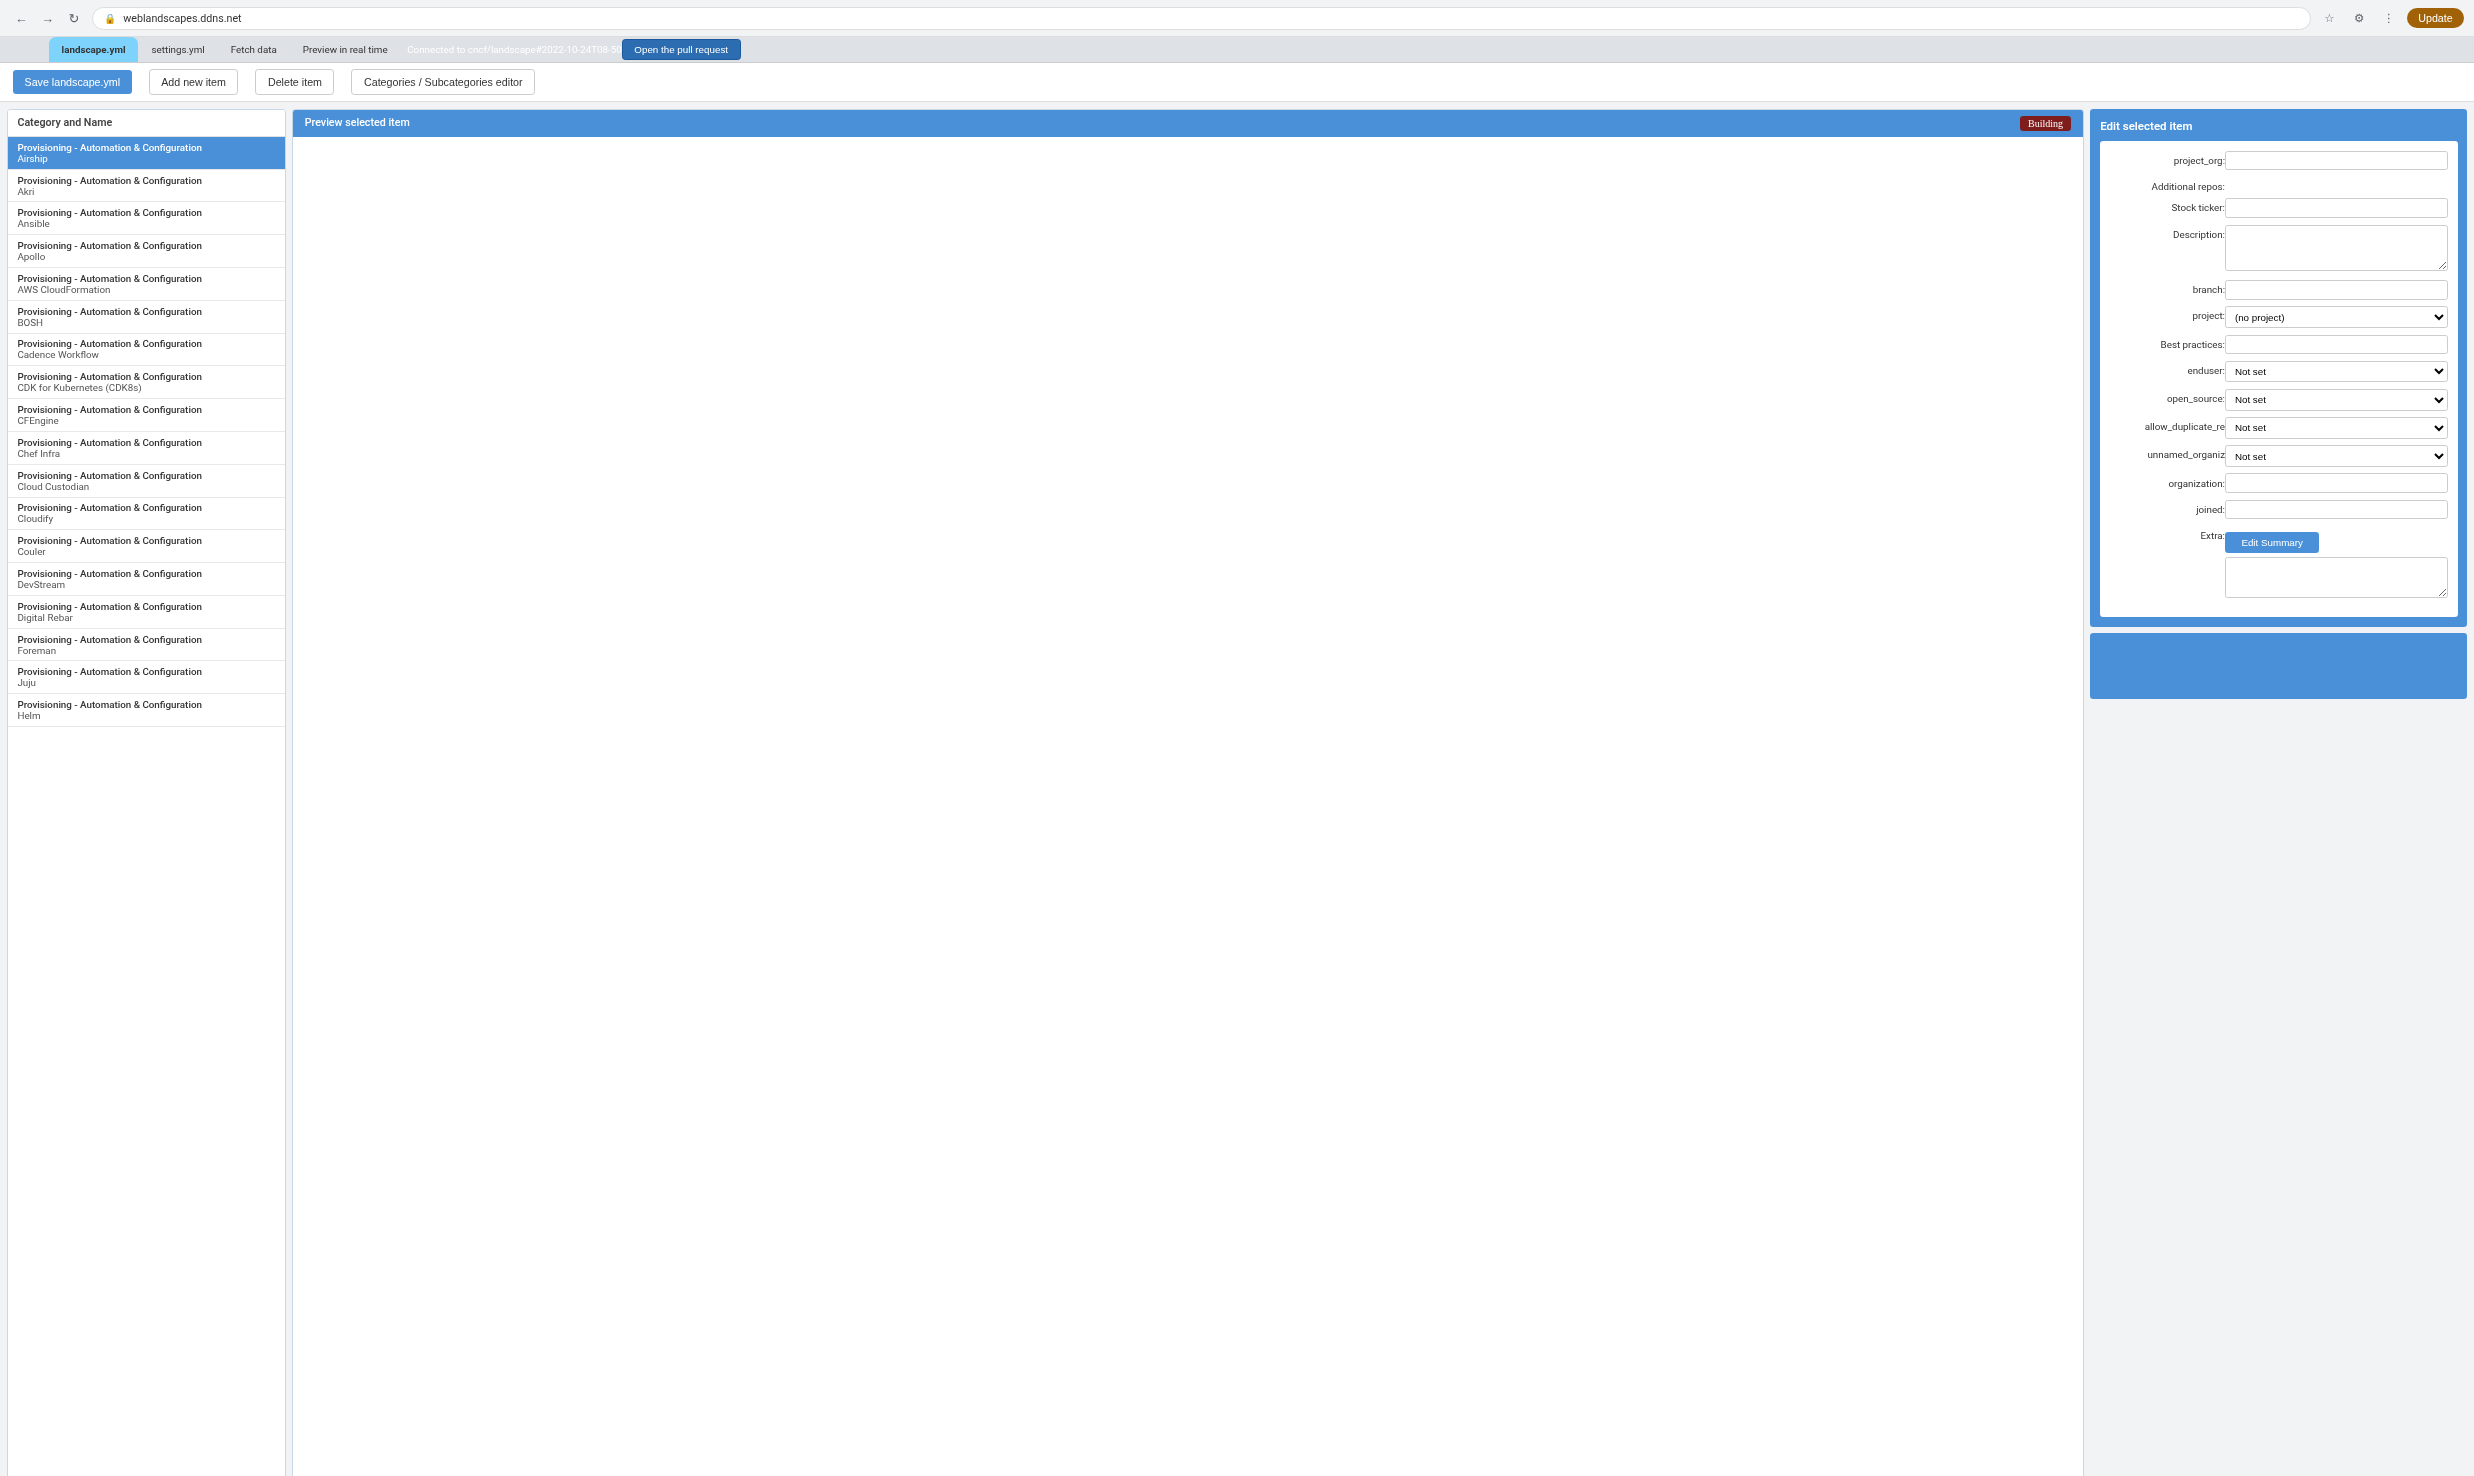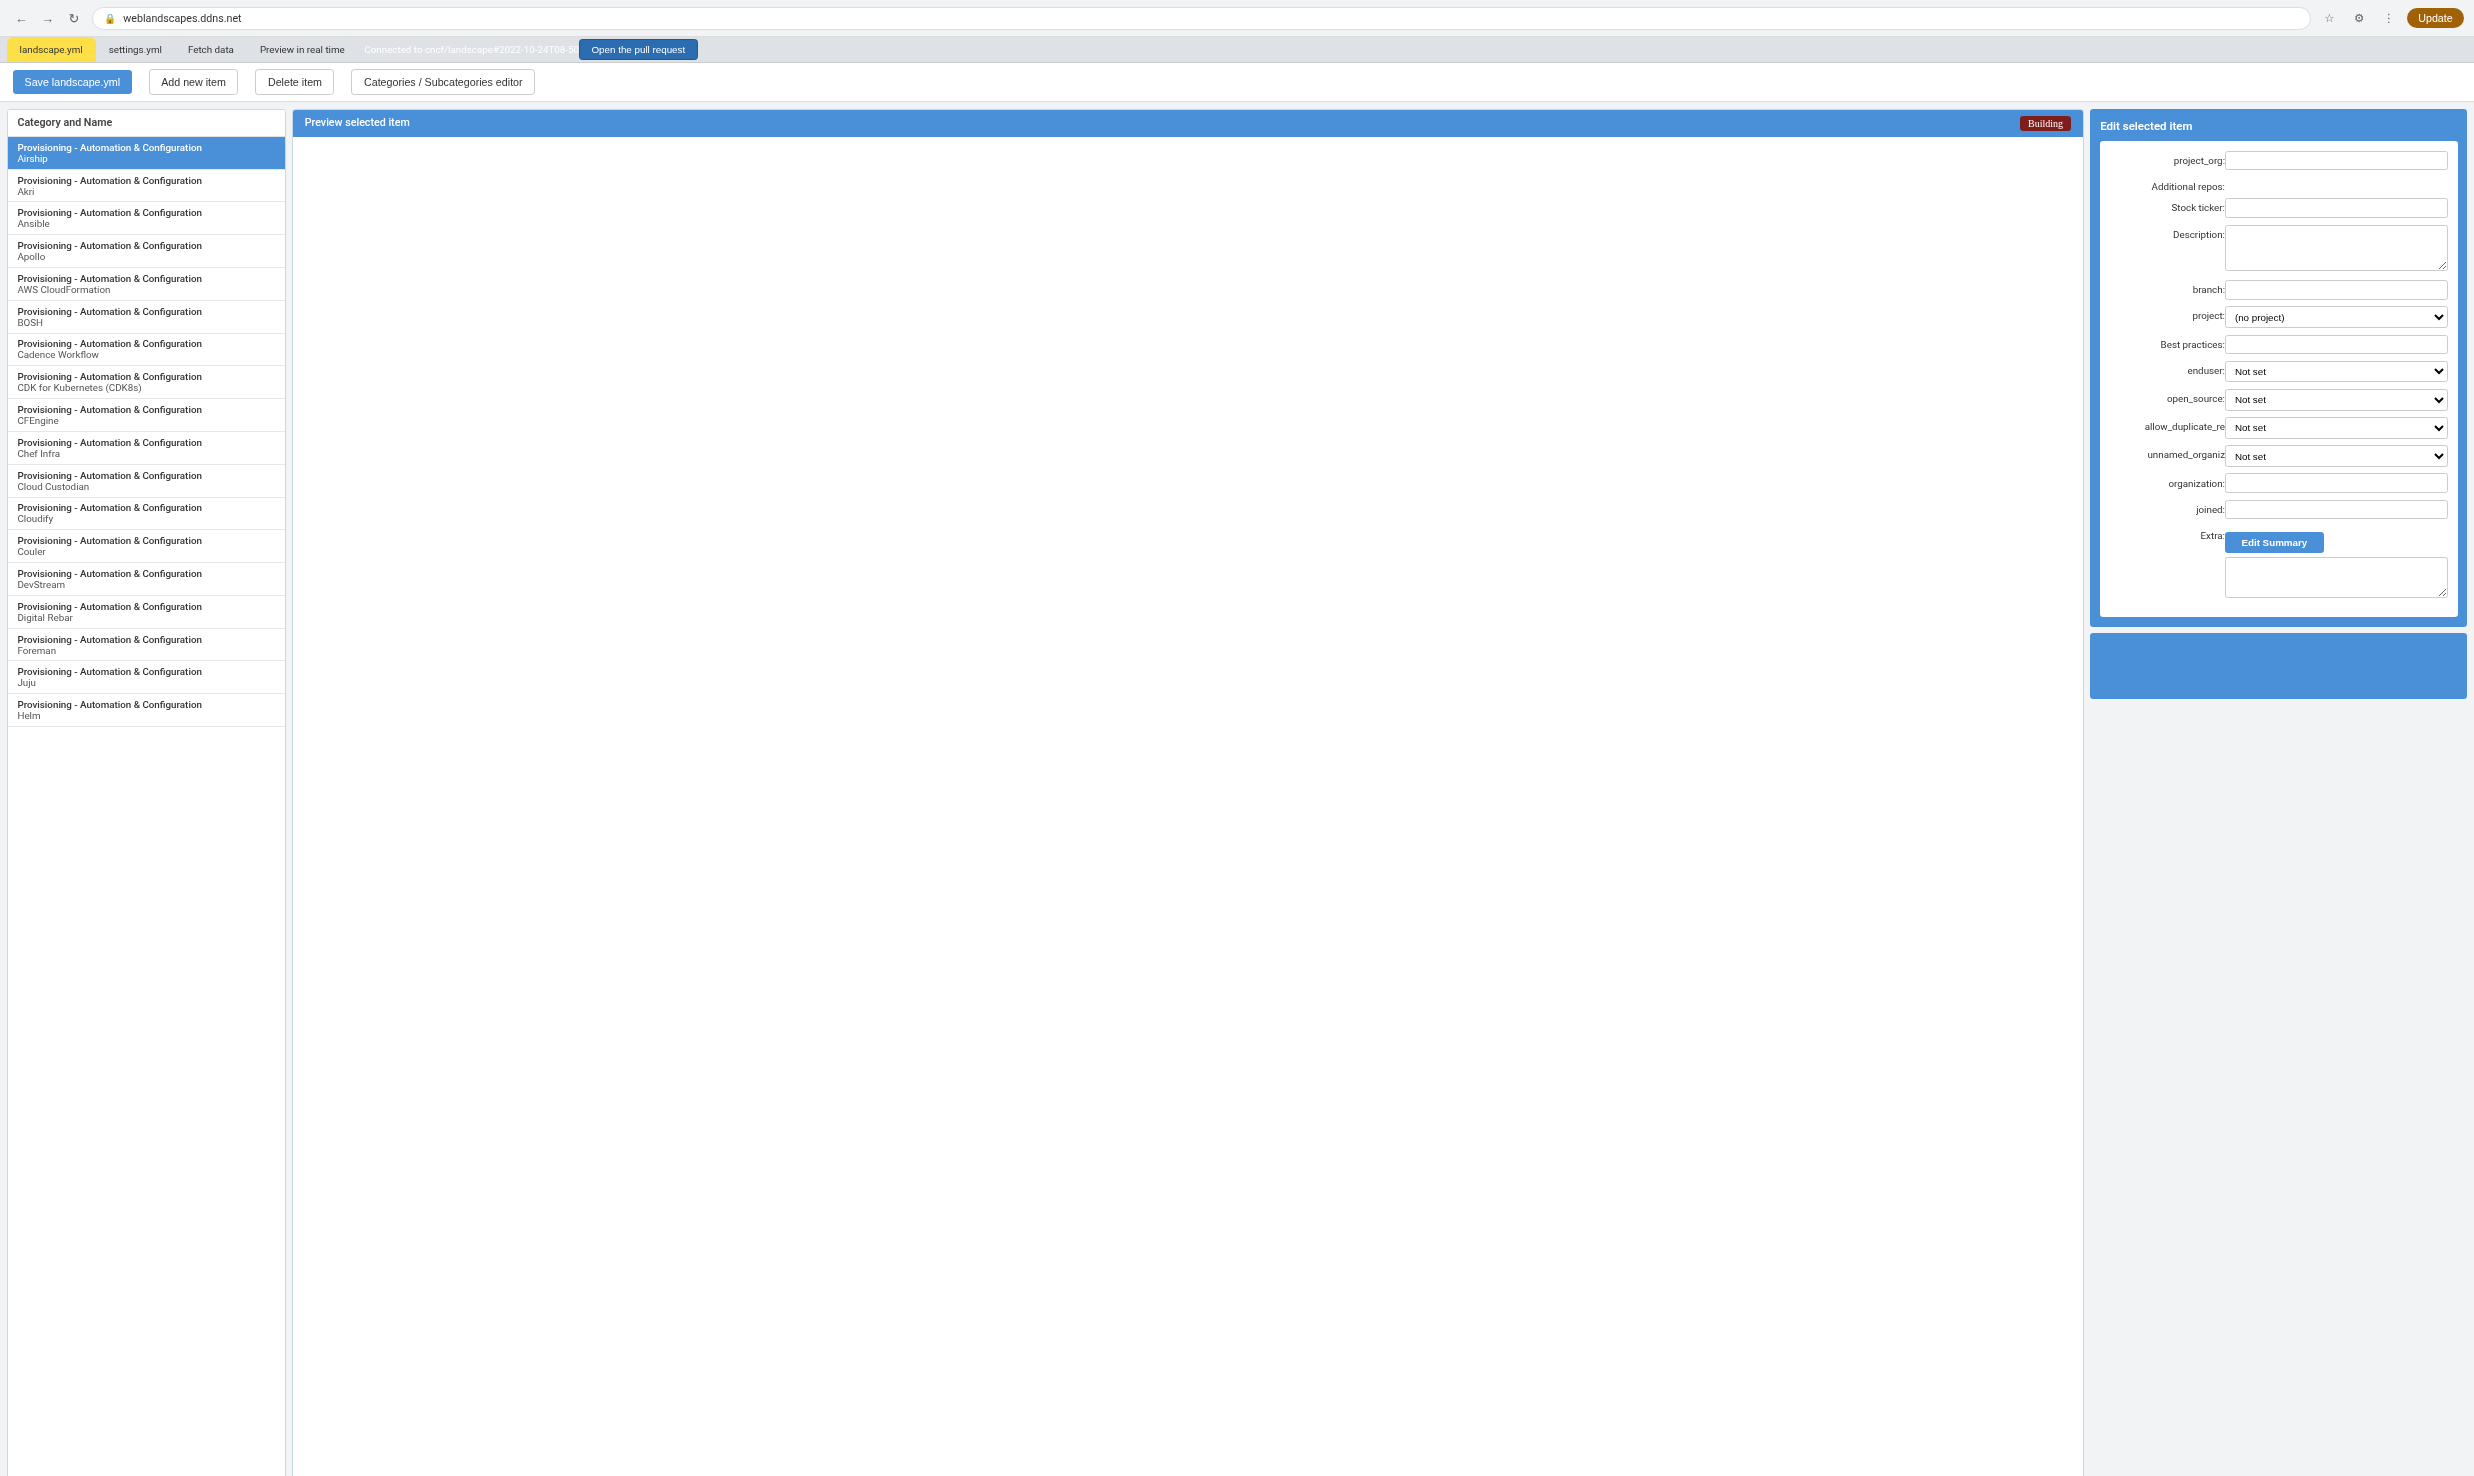--- a/index.html
+++ b/index.html
@@ -11,21 +11,21 @@
     .nav-btn { width: 23px; height: 23px; border-radius: 50%; border: none; background: transparent; cursor: pointer; display: flex; align-items: center; justify-content: center; color: #5f6368; font-size: 13px; }
     .address-bar { flex: 1; background: white; border: 0.8px solid #ddd; border-radius: 16.4px; padding: 4.1px 11.5px; display: flex; align-items: center; gap: 6.6px; font-size: 10.7px; color: #333; }
     .lock-icon { color: #5f6368; font-size: 9.8px; }
     .browser-actions { display: flex; gap: 6.6px; align-items: center; }
     .browser-action-btn { width: 23px; height: 23px; border-radius: 50%; border: none; background: transparent; cursor: pointer; display: flex; align-items: center; justify-content: center; color: #5f6368; font-size: 11.5px; }
     .update-btn { background: #a16207; color: white; border: none; border-radius: 11.5px; padding: 4.1px 11.5px; font-size: 10.7px; cursor: pointer; display: flex; align-items: center; gap: 4.9px; }
 
     
     .tab-bar { background: #dee1e6; display: flex; align-items: center; gap: 0; padding: 0 6.6px; border-bottom: 0.8px solid #ccc; }
     .tab { padding: 6.6px 13px; font-size: 9.8px; cursor: pointer; border-radius: 6.6px 6.6px 0 0; background: #dee1e6; color: #333; white-space: nowrap; display: flex; align-items: center; gap: 4.9px; }
-    .tab.active { background: #fde047; font-weight: 400; }
+    .tab.active { background: #7dd3fc; font-weight: 700; margin-left: 42px; }
     .connection-info { color: white; font-size: 9.8px; margin-left: 6.6px; }
     .open-pr-btn { background: #2c6cb0; color: white; border: 0.8px solid #1a5a9c; border-radius: 3.3px; padding: 4.1px 11.5px; font-size: 9.8px; cursor: pointer; }
 
     
     .main-toolbar { background: white; border-bottom: 0.8px solid #ddd; padding: 6.6px 13px; display: flex; align-items: center; gap: 17px; }
     .btn-save { background: #4a90d9; color: white; border: none; border-radius: 3.3px; padding: 5.7px 11.5px; font-size: 10.7px; cursor: pointer; font-weight: 500; }
     .btn-toolbar { background: white; color: #333; border: 0.8px solid #ccc; border-radius: 3.3px; padding: 5.7px 11.5px; font-size: 10.7px; cursor: pointer; }
 
     
     .main-content { display: flex; gap: 0; height: calc(100vh - 90px); overflow: hidden; }
@@ -51,21 +51,21 @@
     .edit-panel { background: #4a90d9; border-radius: 3.3px; padding: 9.8px; }
     .edit-panel-title { color: white; font-size: 11.5px; font-weight: 600; margin-bottom: 8.2px; }
     .form-inner { background: white; border-radius: 3.3px; padding: 9.8px; }
     .form-row { display: flex; align-items: flex-start; margin-bottom: 6.6px; gap: 0; }
     .form-label { width: 115px; font-size: 9.8px; color: #333; padding-top: 4.1px; flex-shrink: 0; text-align: right; }
     .form-field { flex: 1; }
     .form-input { width: 100%; border: 0.8px solid #ccc; border-radius: 2.5px; padding: 3.3px 4.9px; font-size: 9.8px; }
     .form-textarea { width: 100%; border: 0.8px solid #ccc; border-radius: 2.5px; padding: 3.3px 4.9px; font-size: 9.8px; height: 46px; resize: vertical; }
     .form-select { width: 100%; border: 0.8px solid #ccc; border-radius: 2.5px; padding: 3.3px 4.9px; font-size: 9.8px; background: white; appearance: auto; }
     .form-hint { font-size: 9px; color: #555; margin-bottom: 3.3px; }
-    .edit-summary-btn { background: #4a90d9; color: white; border: none; border-radius: 3.3px; padding: 4.9px 16.4px; font-size: 9.8px; cursor: pointer; display: block; margin: 6.6px 0 3.3px 0; font-weight: bold; }
+    .edit-summary-btn { background: #4a90d9; color: white; border: none; border-radius: 3.3px; padding: 4.9px 16.4px; font-size: 9.8px; cursor: pointer; display: block; margin: 6.6px 0 3.3px 0; }
     .extra-textarea { width: 100%; border: 0.8px solid #ccc; border-radius: 2.5px; padding: 3.3px 4.9px; font-size: 9.8px; height: 41px; resize: vertical; }
     .bottom-panel { background: #4a90d9; border-radius: 3.3px; height: 66px; flex-shrink: 0; }
   </style>
 </head>
 <body>
 
 <div class="browser-chrome">
   <div class="nav-buttons">
     <button class="nav-btn">←</button>
     <button class="nav-btn">→</button>

